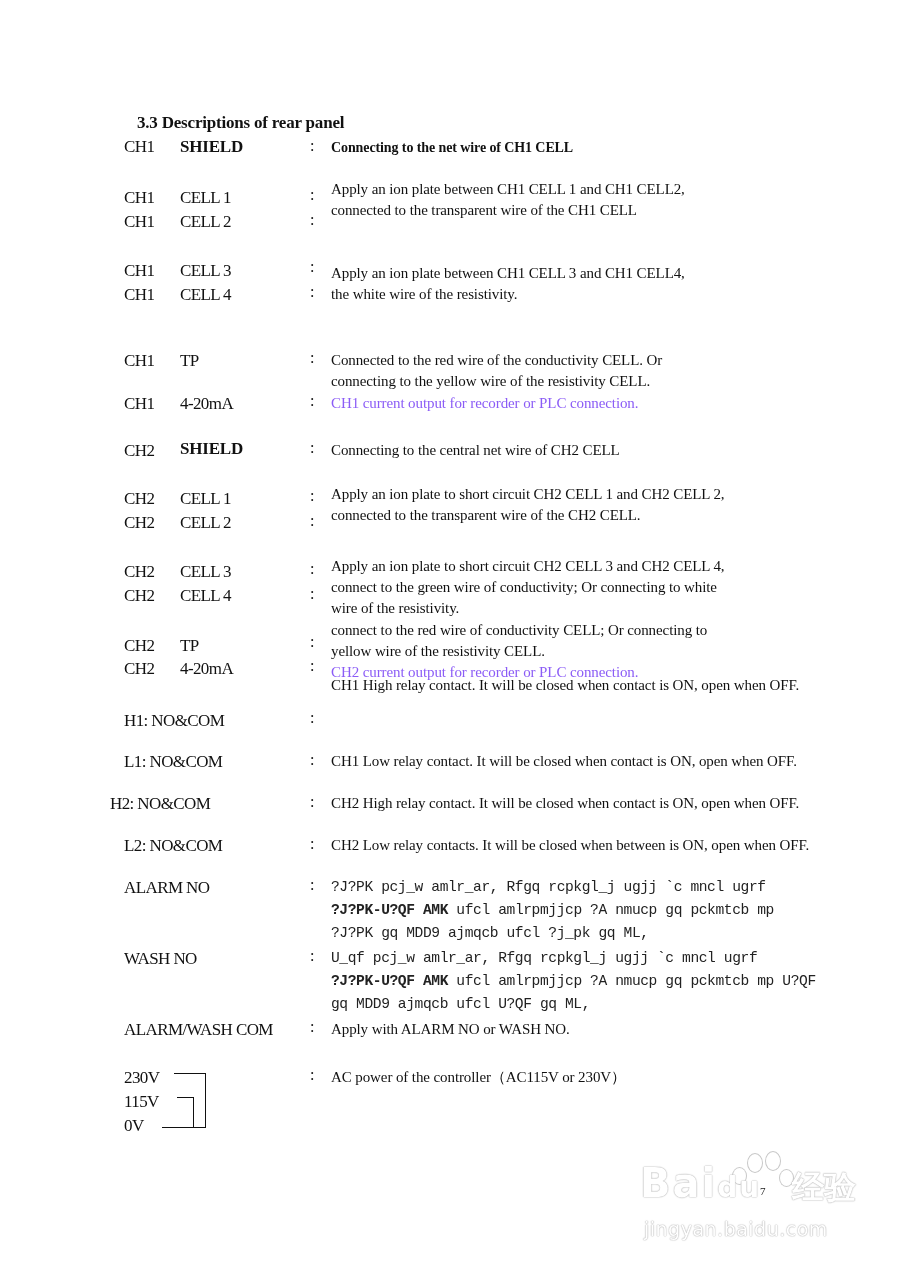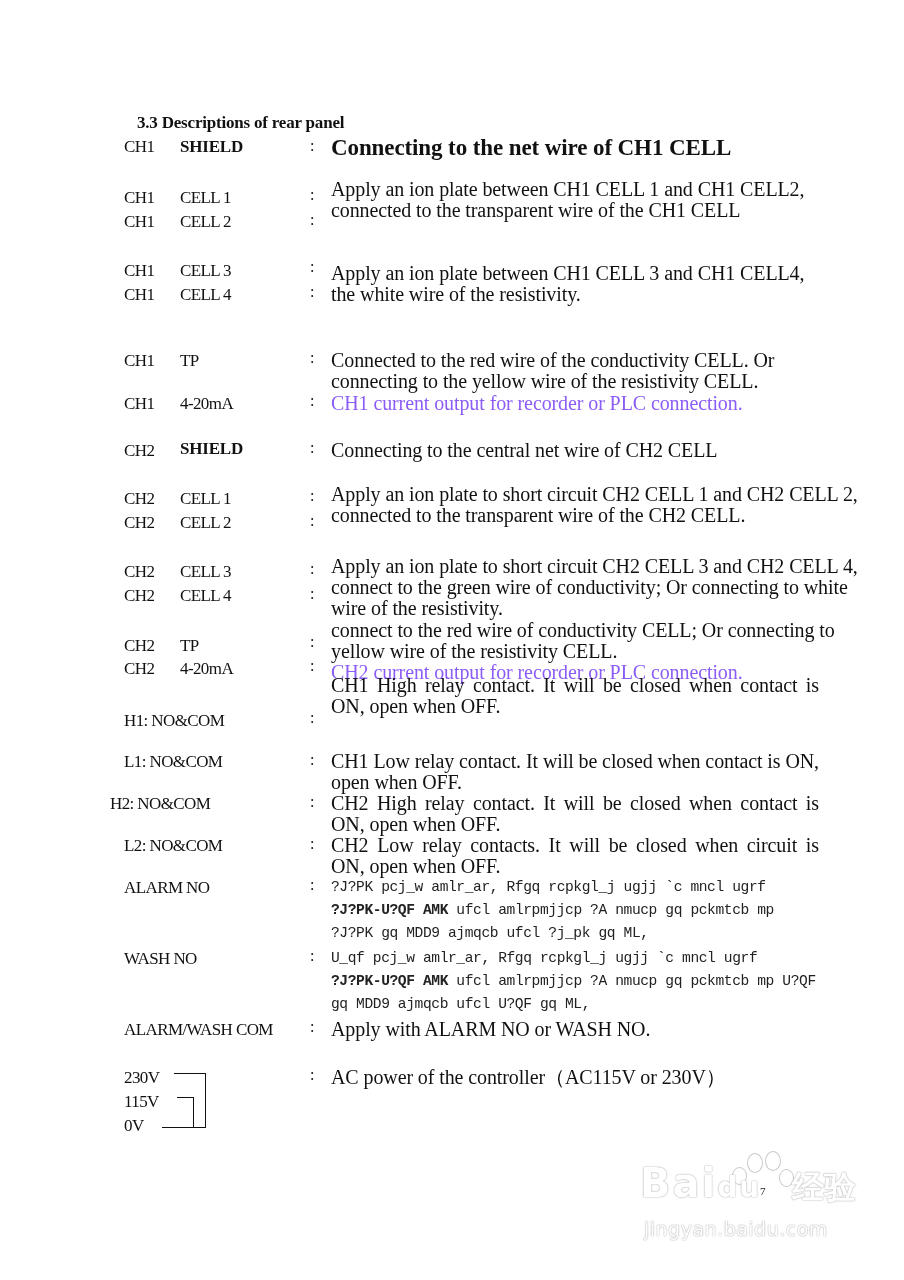--- a/index.html
+++ b/index.html
@@ -21,22 +21,22 @@
       width: 904px; height: 1280px; padding-left: 28px;
     }
     .abs { position: absolute; white-space: nowrap; }
     .title {
       left: 137px; top: 113px;
       font-size: 17px; font-weight: bold; letter-spacing: -0.2px;
     }
     .lbl { font-size: 17px; letter-spacing: -0.6px; }
     .lbl-b { font-weight: bold; letter-spacing: -0.2px; }
     .colon { font-size: 16px; }
-    .desc { font-size: 20px; line-height: 21px; letter-spacing: -0.1px; }
-    .desc-b { font-weight: bold; font-size: 23px; }
+    .desc { font-size: 15px; line-height: 21px; letter-spacing: -0.1px; }
+    .desc-b { font-weight: bold; font-size: 14px; }
     .desc-grey { color: #8b5cf6; }
     .justify { text-align: justify; text-align-last: left; white-space: normal; width: 488px; }
     .mono {
       font-family: "Liberation Mono", "DejaVu Sans Mono", monospace;
       font-size: 14.6px; line-height: 23px; letter-spacing: -0.4px;
       white-space: normal; width: 490px; color: #222222;
     }
     .mono b { font-weight: bold; }
     .wire { position: absolute; background: #111111; }
     .watermark {
@@ -157,21 +157,21 @@
   <div class="abs lbl" style="left:124px;top:752px">L1: NO&amp;COM</div>
   <div class="abs colon" style="left:310px;top:751px">:</div>
   <div class="abs desc justify" style="left:331px;top:751px">CH1 Low relay contact. It will be closed when contact is ON, open when OFF.</div>
 
   <div class="abs lbl" style="left:110px;top:794px">H2: NO&amp;COM</div>
   <div class="abs colon" style="left:310px;top:793px">:</div>
   <div class="abs desc justify" style="left:331px;top:793px">CH2 High relay contact. It will be closed when contact is ON, open when OFF.</div>
 
   <div class="abs lbl" style="left:124px;top:836px">L2: NO&amp;COM</div>
   <div class="abs colon" style="left:310px;top:835px">:</div>
-  <div class="abs desc justify" style="left:331px;top:835px">CH2 Low relay contacts. It will be closed when circuit is ON, open when OFF.</div>
+  <div class="abs desc justify" style="left:331px;top:835px">CH2 Low relay contacts. It will be closed when between is ON, open when OFF.</div>
 
   <div class="abs lbl" style="left:124px;top:878px">ALARM NO</div>
   <div class="abs colon" style="left:310px;top:876px">:</div>
   <div class="abs mono" style="left:331px;top:876px">
     <div>?J?PK pcj_w amlr_ar, Rfgq rcpkgl_j ugjj `c mncl ugrf</div>
     <div><b>?J?PK-U?QF AMK</b><span> ufcl amlrpmjjcp ?A nmucp gq pckmtcb mp</span></div>
     <div>?J?PK gq MDD9 ajmqcb ufcl ?j_pk gq ML,</div>
   </div>
 
   <div class="abs lbl" style="left:124px;top:949px">WASH NO</div>

